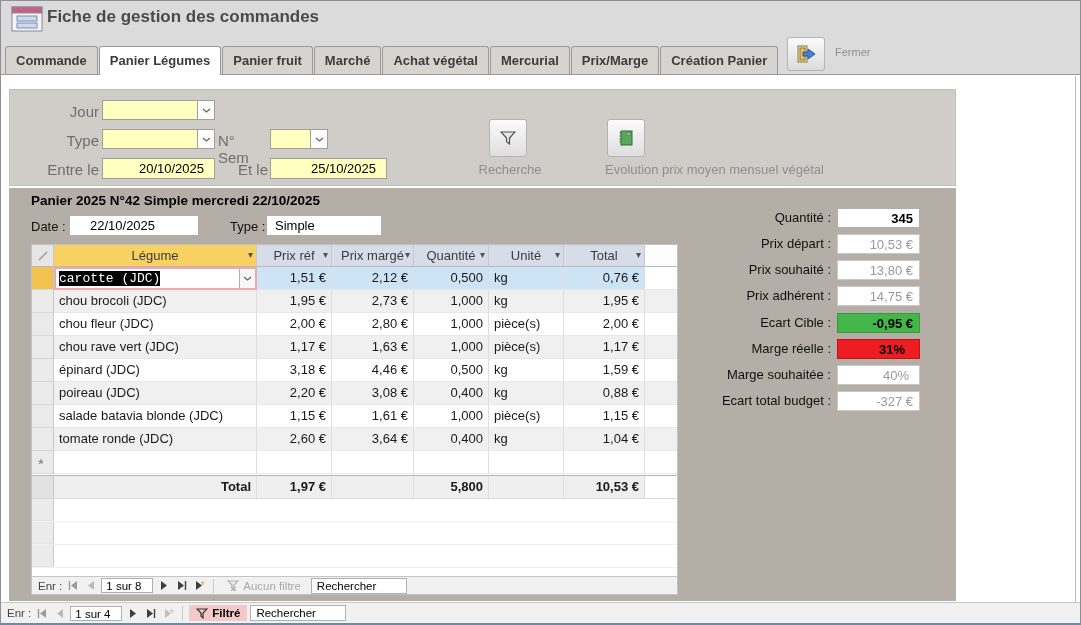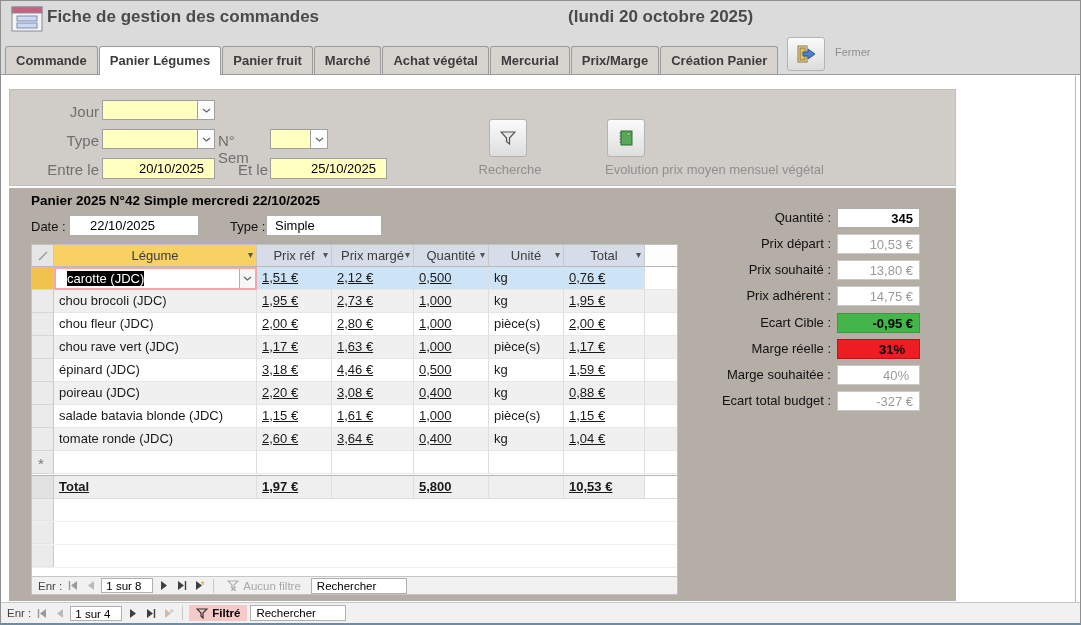--- a/index.html
+++ b/index.html
@@ -70,32 +70,32 @@
   .col-leg   { width:203px; }
   .col-ref   { width:75px; }
   .col-marge { width:82px; }
   .col-qte   { width:75px; }
   .col-unit  { width:75px; }
   .col-tot   { width:81px; }
   .col-extra { flex:1; }
 
   .c { border-right:1px solid #dedede; border-bottom:1px solid #e7e7e7; font-size:13px;
        line-height:22px; padding:0 5px; white-space:nowrap; overflow:hidden; color:#1a1a1a; }
-  .c.num { text-align:left;text-decoration:underline; }
+  .c.num { text-align:right; }
   .c.extra { border-right:none; }
   .sel { width:22px; background:#ebebeb; border-right:1px solid #c9c9c9; border-bottom:1px solid #d6d6d6;
          position:relative; }
   .ds-row:nth-child(odd) .c { background:#f0f0f0; }   
   .ds-row.selected .c { background:#cde3f6; }
   .ds-row.selected .c.extra { background:#fff; }
   .ds-row.selected .sel { background:#f2c24e; }
 
   .cellcombo { display:flex; background:#fff; border:2px solid #f0a8ac; width:203px; height:23px;
                border-right-width:2px; padding:0; }
-  .cellcombo .txt { flex:1; line-height:19px; padding-left:11px; font-size:13px; }
+  .cellcombo .txt { flex:1; line-height:19px; padding-left:3px; font-size:13px;font-family:Liberation Mono, monospace; }
   .cellcombo .txt span { background:#000; color:#fff; }
   .cellcombo .arrow { width:16px; background:#f7f7f7; border-left:1px solid #adadad;
                       display:flex; align-items:center; justify-content:center; }
 
   .star { position:absolute; left:6px; top:4px; color:#777; font-size:15px; }
   .ds-gap { height:2px; border-bottom:1px solid #b5b5b5; }
   .ds-total .c { background:#efefef; font-weight:bold; border-bottom:1px solid #dcdcdc; }
   .ds-total .c.extra { background:#fff; font-weight:normal; }
   .ds-total .sel { background:#e2e2e2; }
   .ds-filler { border-bottom:1px solid #f0f0f0; }
@@ -123,21 +123,20 @@
 <div class="window">
 
   <div class="header">
     <svg class="title-icon" viewBox="0 0 32 26">
       <rect x="1" y="1" width="30" height="24" fill="#f4f4f4" stroke="#8a8a9a"></rect>
       <rect x="1" y="1" width="30" height="6" fill="#c4637e" stroke="#8a8a9a"></rect>
       <rect x="6" y="10" width="20" height="5" fill="#cdd9ee" stroke="#7d8db0"></rect>
       <rect x="6" y="17" width="20" height="5" fill="#cdd9ee" stroke="#7d8db0"></rect>
     </svg>
     <div class="app-title">Fiche de gestion des commandes</div>
-    <div class="app-date">(lundi 20 octobre 2025)</div>
 
     <div class="fermer-btn">
       <svg width="22" height="20" viewBox="0 0 22 20">
         <rect x="3" y="2" width="9" height="16" fill="#f6e2b0" stroke="#8a7740"></rect>
         <rect x="5" y="4" width="5" height="12" fill="#e8c060" stroke="#8a7740"></rect>
         <path d="M20 10 L13 5 L13 8 L8 8 L8 12 L13 12 L13 15 Z" fill="#4d7fd0" stroke="#2d5a9e"></path>
       </svg>
     </div>
     <div class="fermer-label">Fermer</div>
 

